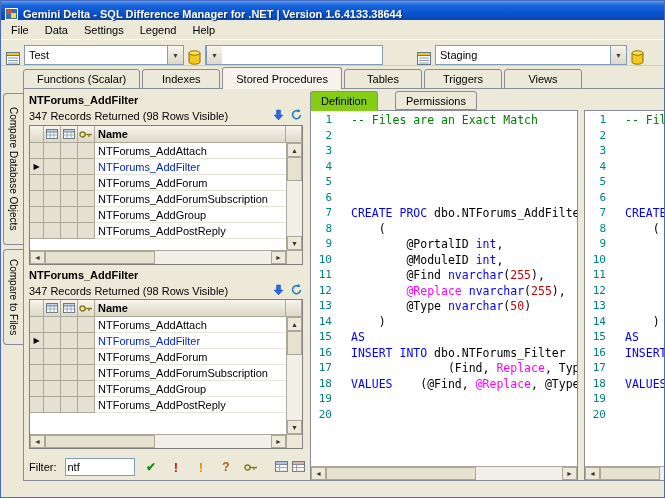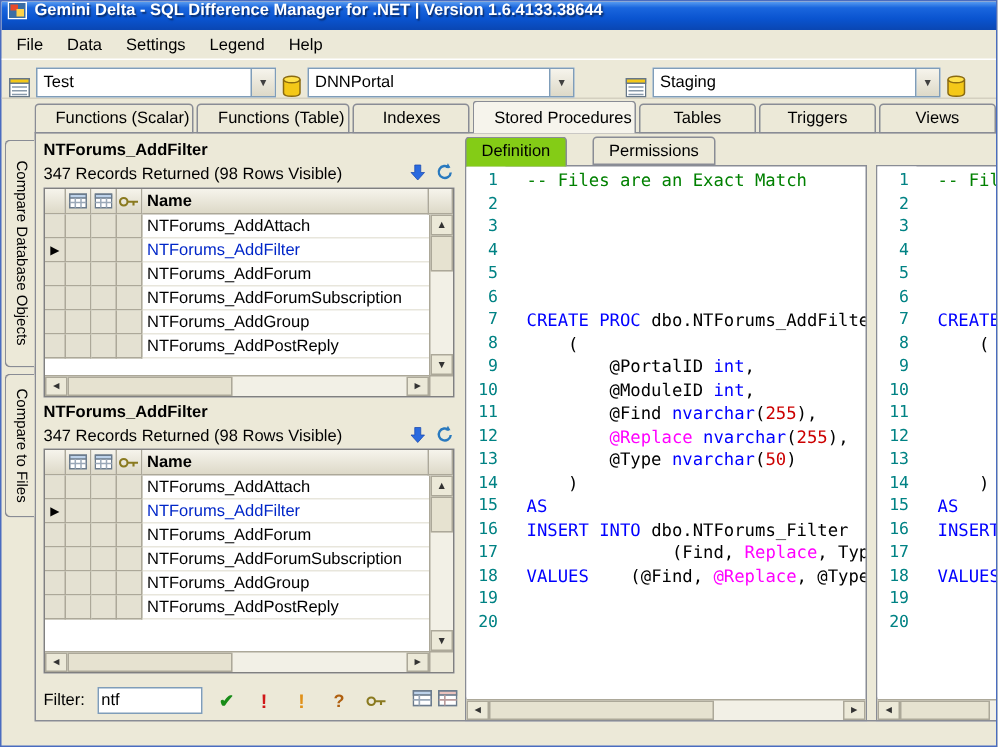--- a/index.html
+++ b/index.html
@@ -7,21 +7,21 @@
     --ln:#008284; --selrow:#0026C8;
   }
   *{box-sizing:border-box; margin:0; padding:0;}
   body{margin:0; background:#9AA5B8; font-family:"Liberation Sans",sans-serif;}
   #window{position:relative; width:665px; height:498px; background:#ECE9D8;
           border:1px solid #4A6CC0; overflow:hidden;}
 
   
   .titlebar{position:absolute; left:0; top:0; right:0; height:19px;
     background:linear-gradient(180deg,#5A9EF2 0%,#1A66DE 22%,#0A54D0 60%,#0A46B2 100%);
-    display:flex; align-items:flex-start; gap:5px; padding:0 4px;}
+    display:flex; align-items:flex-end; gap:5px; padding:0 4px;}
   .title-text{color:#fff; font-size:11px; font-weight:bold; white-space:nowrap;
     text-shadow:1px 1px 1px #0A2E6E;}
 
   
   .menubar{position:absolute; left:0; top:19px; right:0; height:19px;
     display:flex; align-items:center; font-size:11px; padding-left:2px;}
   .menu-item{padding:2px 8px; cursor:default;}
 
   
   .toolbar{position:absolute; left:0; top:38px; right:0; height:27px;
@@ -171,21 +171,20 @@
       <span class="combo-text">Test</span>
       <span class="combo-btn">▼</span>
     </div>
     <span class="tb-icon">
       <svg width="13" height="15" viewBox="0 0 13 15">
           <path d="M1 3 v9 c0 1.4 2.5 2.2 5.5 2.2 s5.5 -0.8 5.5 -2.2 v-9" fill="#F4C818" stroke="#8A6A10"></path>
           <ellipse cx="6.5" cy="3" rx="5.5" ry="2.2" fill="#FFE14A" stroke="#8A6A10"></ellipse>
         </svg>
     </span>
     <div class="combo w-srcdb">
-      <span class="combo-text">DNNPortal</span>
       <span class="combo-btn">▼</span>
     </div>
     <span class="tb-icon gap-mid">
       <svg width="14" height="13">
           <rect x="0.5" y="0.5" width="13" height="12" fill="#fff" stroke="#667788"></rect>
           <rect x="0.5" y="0.5" width="13" height="3" fill="#F4C818" stroke="#667788"></rect>
           <line x1="2" y1="6" x2="12" y2="6" stroke="#8899AA"></line>
           <line x1="2" y1="8.5" x2="12" y2="8.5" stroke="#8899AA"></line>
           <line x1="2" y1="11" x2="12" y2="11" stroke="#8899AA"></line>
         </svg>
@@ -197,21 +196,20 @@
     <span class="tb-icon">
       <svg width="13" height="15" viewBox="0 0 13 15">
           <path d="M1 3 v9 c0 1.4 2.5 2.2 5.5 2.2 s5.5 -0.8 5.5 -2.2 v-9" fill="#F4C818" stroke="#8A6A10"></path>
           <ellipse cx="6.5" cy="3" rx="5.5" ry="2.2" fill="#FFE14A" stroke="#8A6A10"></ellipse>
         </svg>
     </span>
   </div>
 
   <div class="objtabs">
       <div class="otab">Functions (Scalar)</div>
-      <div class="otab">Functions (Table)</div>
       <div class="otab">Indexes</div>
       <div class="otab active">Stored Procedures</div>
       <div class="otab">Tables</div>
       <div class="otab">Triggers</div>
       <div class="otab">Views</div>
     </div>
 
   <div class="content-frame"></div>
 
   <div class="side-tab st-1">Compare Database Objects</div>

